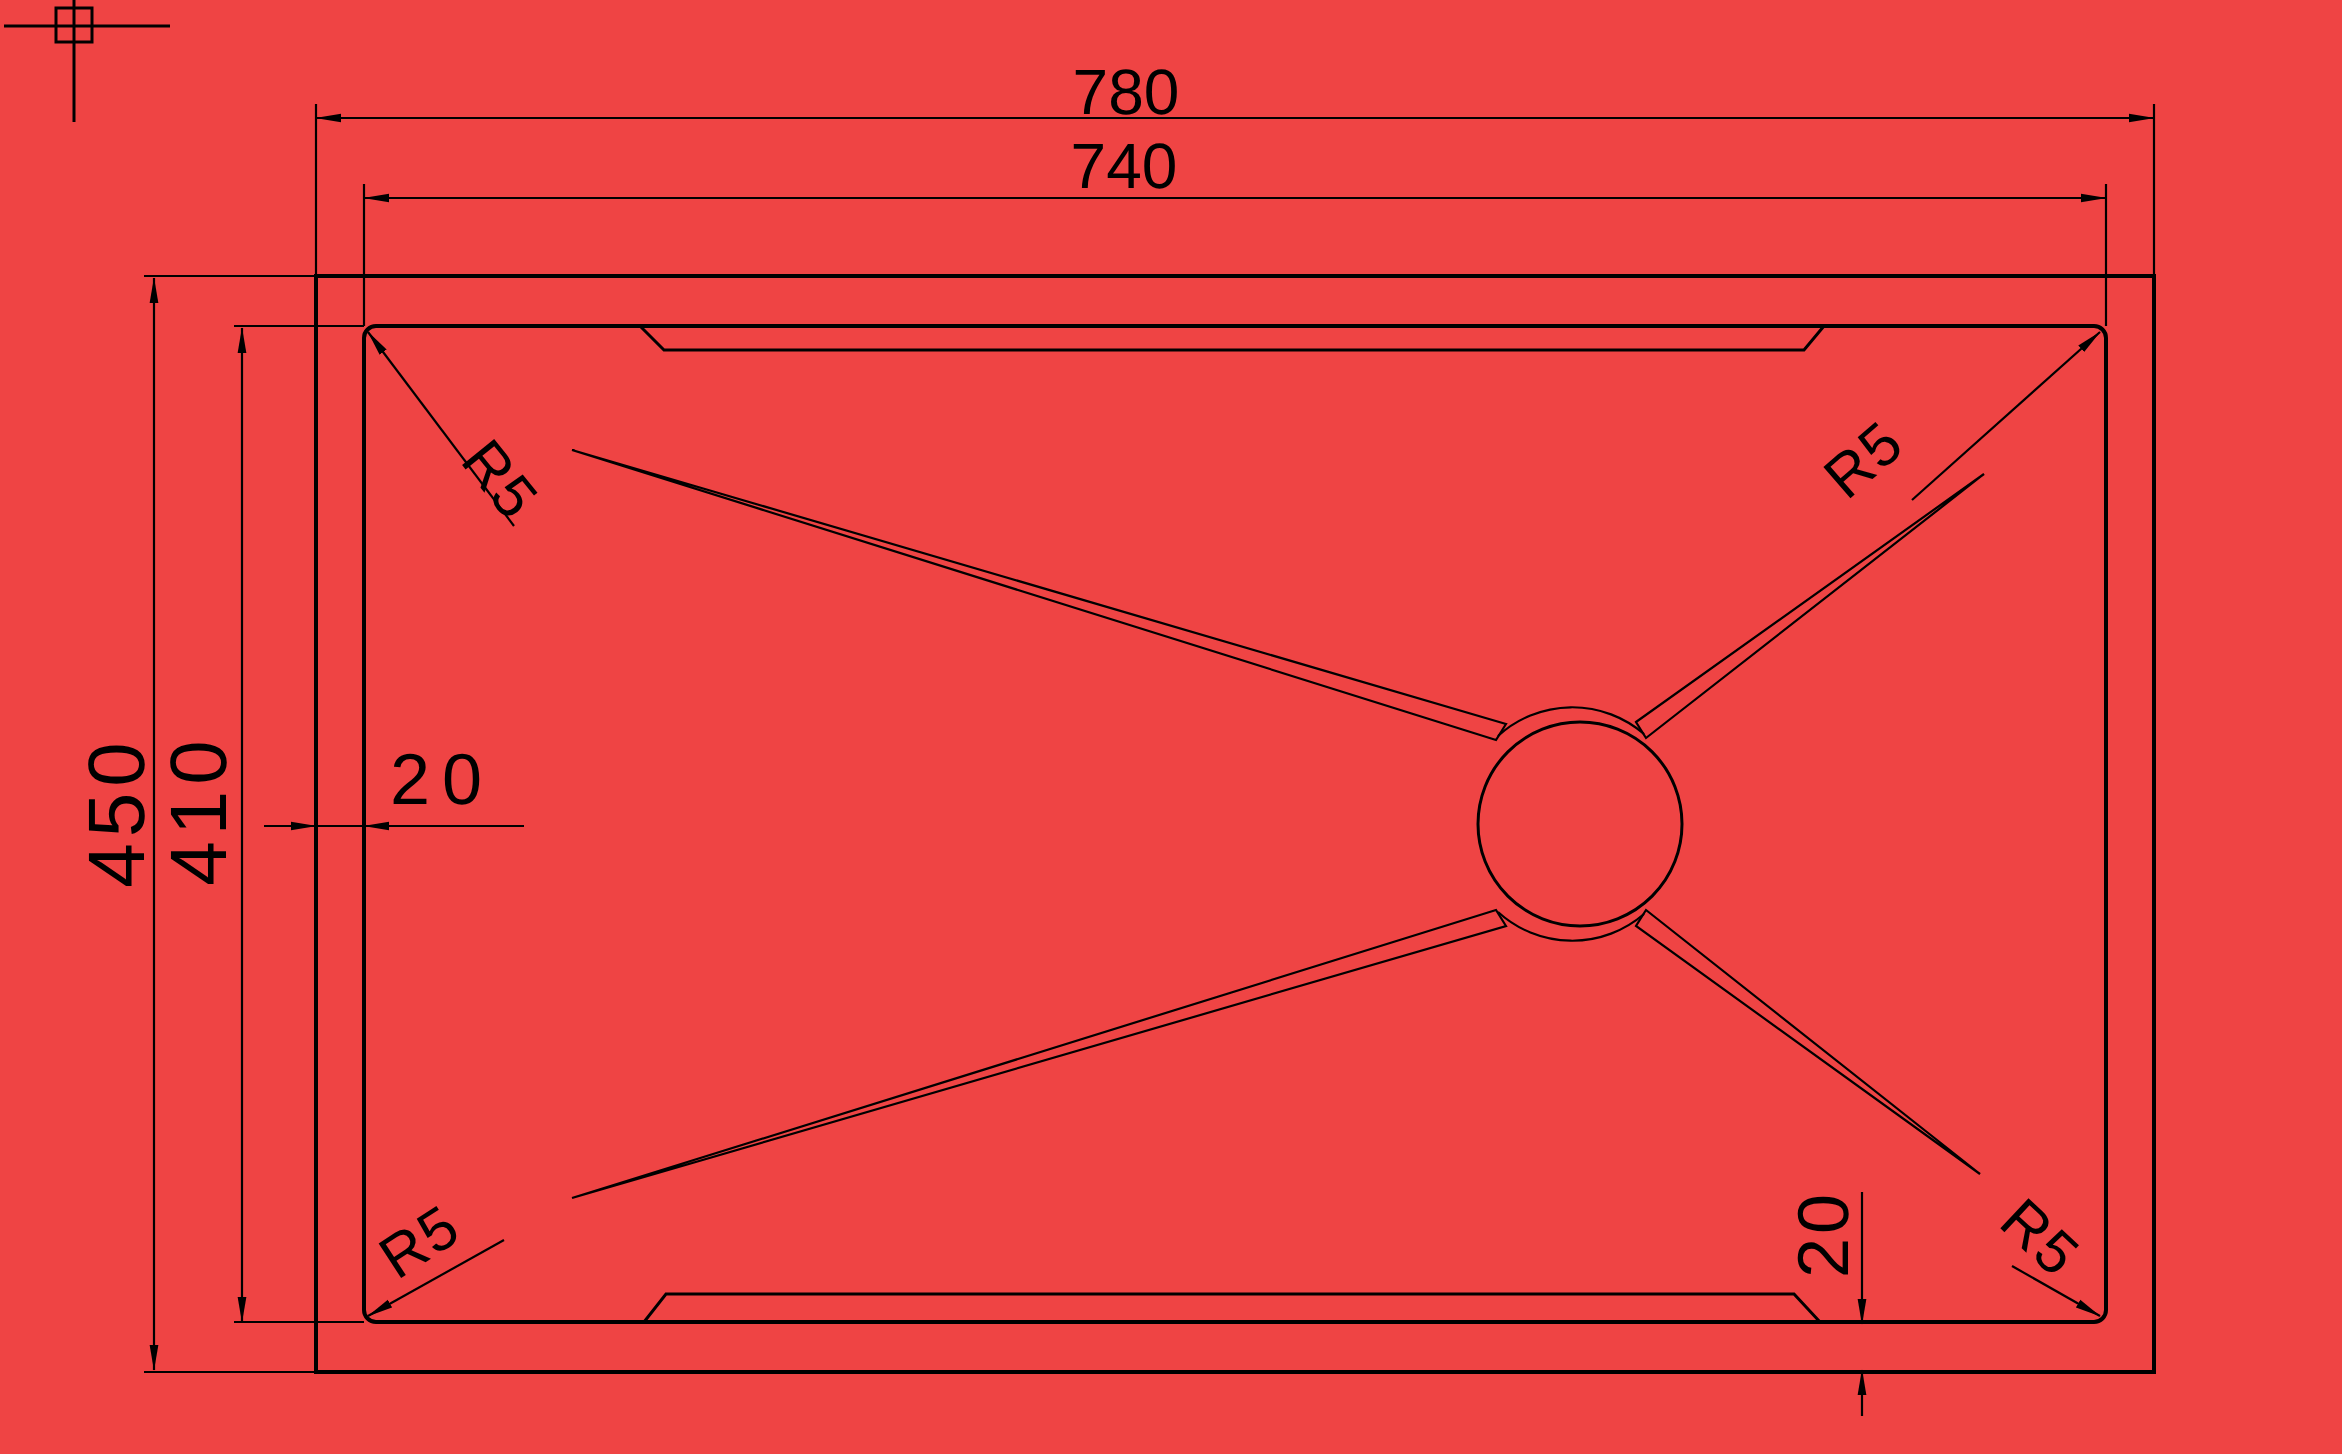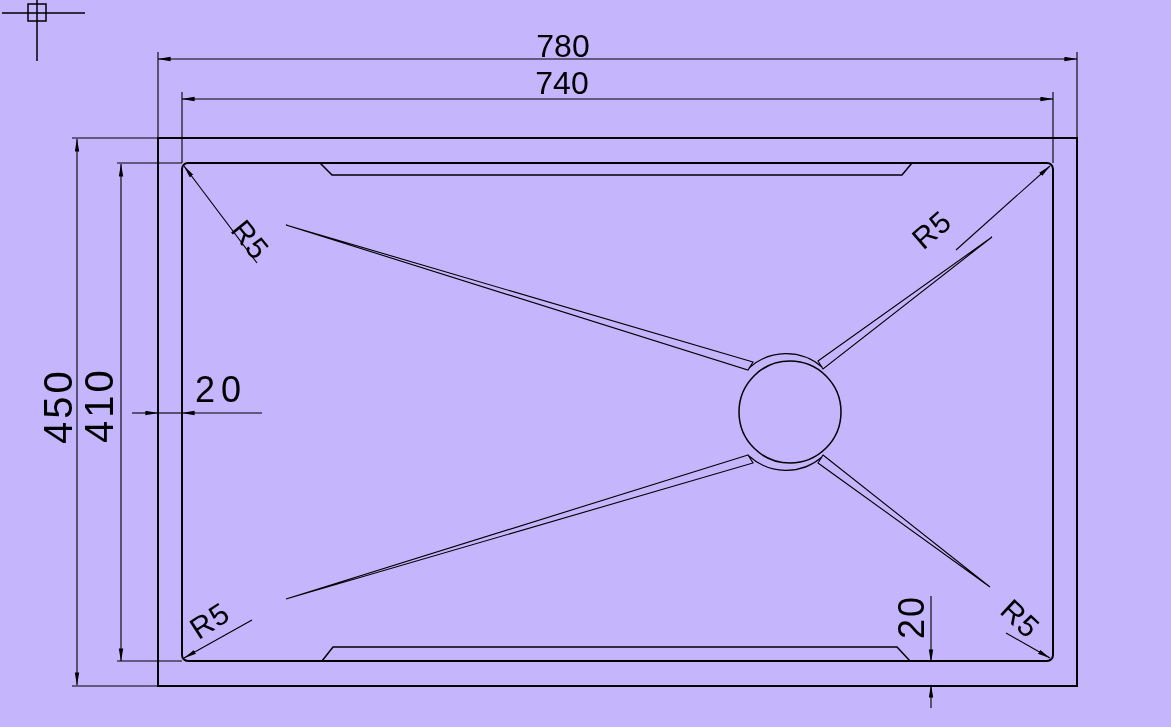--- a/index.html
+++ b/index.html
@@ -4,21 +4,21 @@
 <style>
   html, body {
     margin: 0;
     padding: 0;
     background: #ffffff;
   }
   #canvas {
     position: relative;
     width: 1171px;
     height: 727px;
-    background: #c4b5fd;
+    background: #ef4444;
     overflow: hidden;
   }
   svg { display: block; }
   .geo   { stroke: #000; stroke-width: 2;   fill: none; }
   .geo-med { stroke: #000; stroke-width: 1.5; fill: none; }
   .thin  { stroke: #000; stroke-width: 1.1; fill: none; }
   .dim   { stroke: #000; stroke-width: 1.1; fill: none; }
   text {
     font-family: "Liberation Sans", sans-serif;
     fill: #000000;

